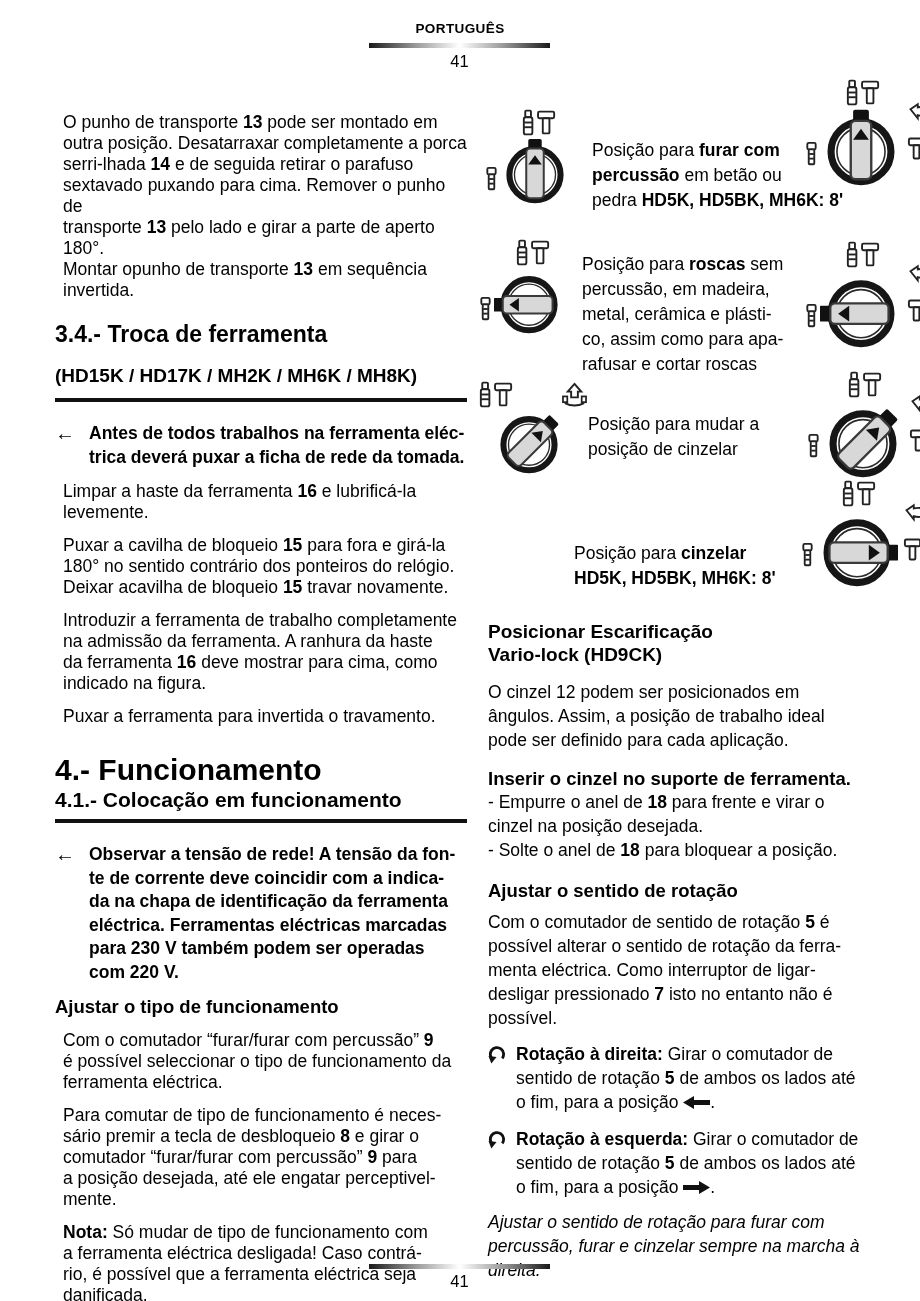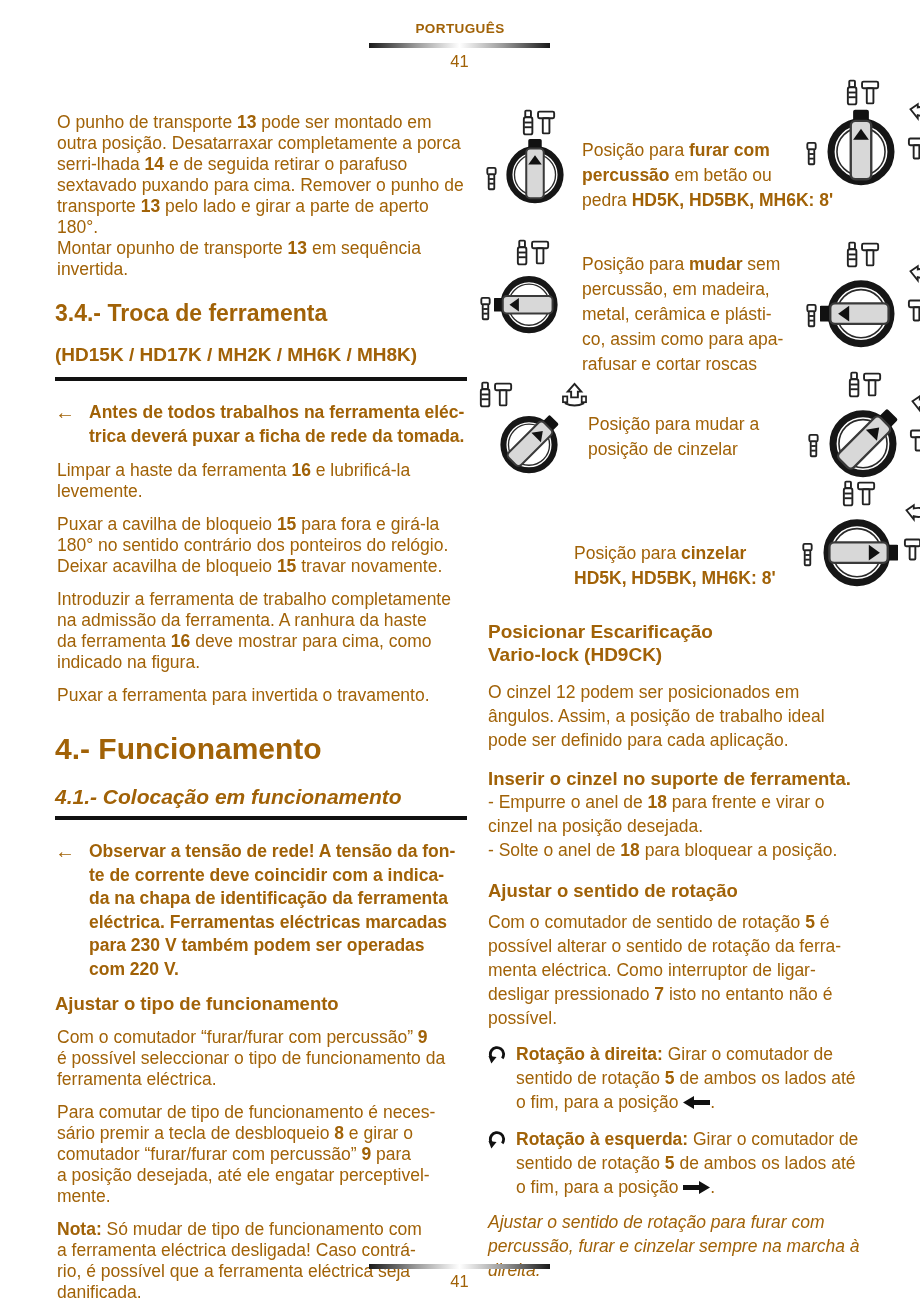--- a/index.html
+++ b/index.html
@@ -1,39 +1,39 @@
 <!DOCTYPE html>
 <html><head>
 <meta charset="utf-8">
 <style>
   html,body{margin:0;padding:0;background:#e8e8e8;}
   .page{position:relative;width:920px;height:1301px;background:#ffffff;margin:0 auto;
-        font-family:"Liberation Sans","DejaVu Sans",sans-serif;color:#a16207;overflow:hidden;}
+        font-family:"Liberation Sans","DejaVu Sans",sans-serif;color:#000000;overflow:hidden;}
   .b{font-weight:bold;}
   
   .hdr-label{position:absolute;top:21px;left:0;width:920px;text-align:center;
              font-size:13.5px;font-weight:bold;letter-spacing:.4px;}
   .hdr-line,.ftr-line{position:absolute;left:369px;width:181px;height:5px;
              background:linear-gradient(to right,#1a1a1a,#9a9a9a 26%,#ffffff 50%,#9a9a9a 74%,#1a1a1a);}
   .hdr-line{top:43px;}
   .hdr-num{position:absolute;top:52px;left:369px;width:181px;text-align:center;font-size:16.5px;}
   .ftr-line{top:1264px;}
   .ftr-num{position:absolute;top:1272px;left:369px;width:181px;text-align:center;font-size:16.5px;}
   
   .col-left{position:absolute;left:55px;top:112px;width:412px;}
   .col-right{position:absolute;left:488px;top:88px;width:426px;}
   
-  .col-left .para{margin:12px 0 0 2px;font-size:17.5px;line-height:21px;white-space:pre-line;}
+  .col-left .para{margin:12px 0 0 8px;font-size:17.5px;line-height:21px;white-space:pre-line;}
   .col-left .para:first-child{margin-top:0;}
   h1.doc{margin:26px 0 0 0;font-size:30px;line-height:34px;font-weight:bold;}
   h2.doc{margin:20px 0 0 0;font-size:23px;line-height:26px;font-weight:bold;}
   h3.doc{margin:17px 0 0 0;font-size:19px;line-height:24px;font-weight:bold;}
   h4.doc{margin:12px 0 0 0;font-size:18.5px;line-height:22px;font-weight:bold;white-space:pre-line;}
   .rule{margin-top:10px;height:4px;background:#111;}
-  .h2rule{margin-top:18px;font-style:italic;}
+  .h2rule{}
   .h2rule h2.doc{margin:0;font-size:21px;line-height:26px;}
   .h2rule .rule2{margin-top:6px;height:4px;background:#111;}
   .note{margin-top:20px;display:grid;grid-template-columns:34px 1fr;font-weight:bold;
         font-size:17.5px;line-height:23.5px;}
   .note .note-arrow{font-size:20px;line-height:23.5px;}
   .note .note-body{white-space:pre-line;}
   
   .col-right .para{margin:14px 0 0 0;font-size:17.5px;line-height:24px;white-space:pre-line;}
   .col-right .para.tight{margin-top:0;}
   .col-right h4.doc{margin:16px 0 0 0;}
@@ -42,21 +42,21 @@
   .col-right .p-mt8{margin-top:8px;}
   .col-right .p-mt10{margin-top:10px;font-style:italic;}
   .rot{margin-top:12px;display:grid;grid-template-columns:28px 1fr;font-size:17.5px;line-height:24px;}
   .rot .rot-glyph{padding-top:3px;}
   .rot .rot-body{white-space:pre-line;}
   .inline-icon{display:inline-block;vertical-align:-1px;}
   
   .dial-row{position:relative;}
   .row1{height:160px;} .row2{height:150px;} .row3{height:115px;} .row4{height:105px;}
   .dial-text{position:absolute;font-size:17.5px;line-height:25px;white-space:pre-line;}
-  .row1 .dial-text{left:94px;top:50px;width:306px;}
+  .row1 .dial-text{left:104px;top:50px;width:306px;}
   .row2 .dial-text{left:94px;top:4px;width:306px;}
   .row3 .dial-text{left:100px;top:14px;width:306px;}
   .row4 .dial-text{left:86px;top:28px;width:306px;}
   .dial-wrap{position:absolute;}
   .row1 .dw-left{left:12px;top:46px;} .row1 .dw-right{left:332px;top:16px;}
   .row2 .dw-left{left:6px;top:16px;}  .row2 .dw-right{left:332px;top:18px;}
   .row3 .dw-left{left:6px;top:6px;}   .row3 .dw-right{left:334px;top:-2px;}
   .row4 .dw-right{left:328px;top:-8px;}
   .dial{position:relative;}
   .dial-small svg.dialface{width:70px;height:76px;display:block;}
@@ -237,21 +237,21 @@
             <span class="mini chisel">
               <svg width="13" height="26" viewBox="0 0 14 28" fill="#fff" stroke="#222" stroke-width="2">
                 <rect x="2.5" y="2" width="9" height="7" rx="1.5"></rect>
                 <rect x="4" y="9" width="6" height="16" rx="1"></rect>
                 <line x1="4.5" y1="14" x2="9.5" y2="14"></line>
                 <line x1="4.5" y1="19" x2="9.5" y2="19"></line>
               </svg>
             </span>
           </div>
         </div>
-        <div class="dial-text"><span>Posição para </span><span class="b">mudar</span><span> sem
+        <div class="dial-text"><span>Posição para </span><span class="b">roscas</span><span> sem
 percussão, em madeira,
 metal, cerâmica e plásti-
 co, assim como para apa-
 rafusar e cortar roscas</span></div>
         <div class="dial-wrap dw-right">
           <div class="dial dial-big">
             <svg class="dialface" viewBox="0 0 104 112">
               <g transform="rotate(-90 52 60)">
                 <circle cx="52" cy="60" r="38" fill="#fff" stroke="#161616" stroke-width="9"></circle>
                 <circle cx="52" cy="60" r="30.5" fill="none" stroke="#2a2a2a" stroke-width="2"></circle>

